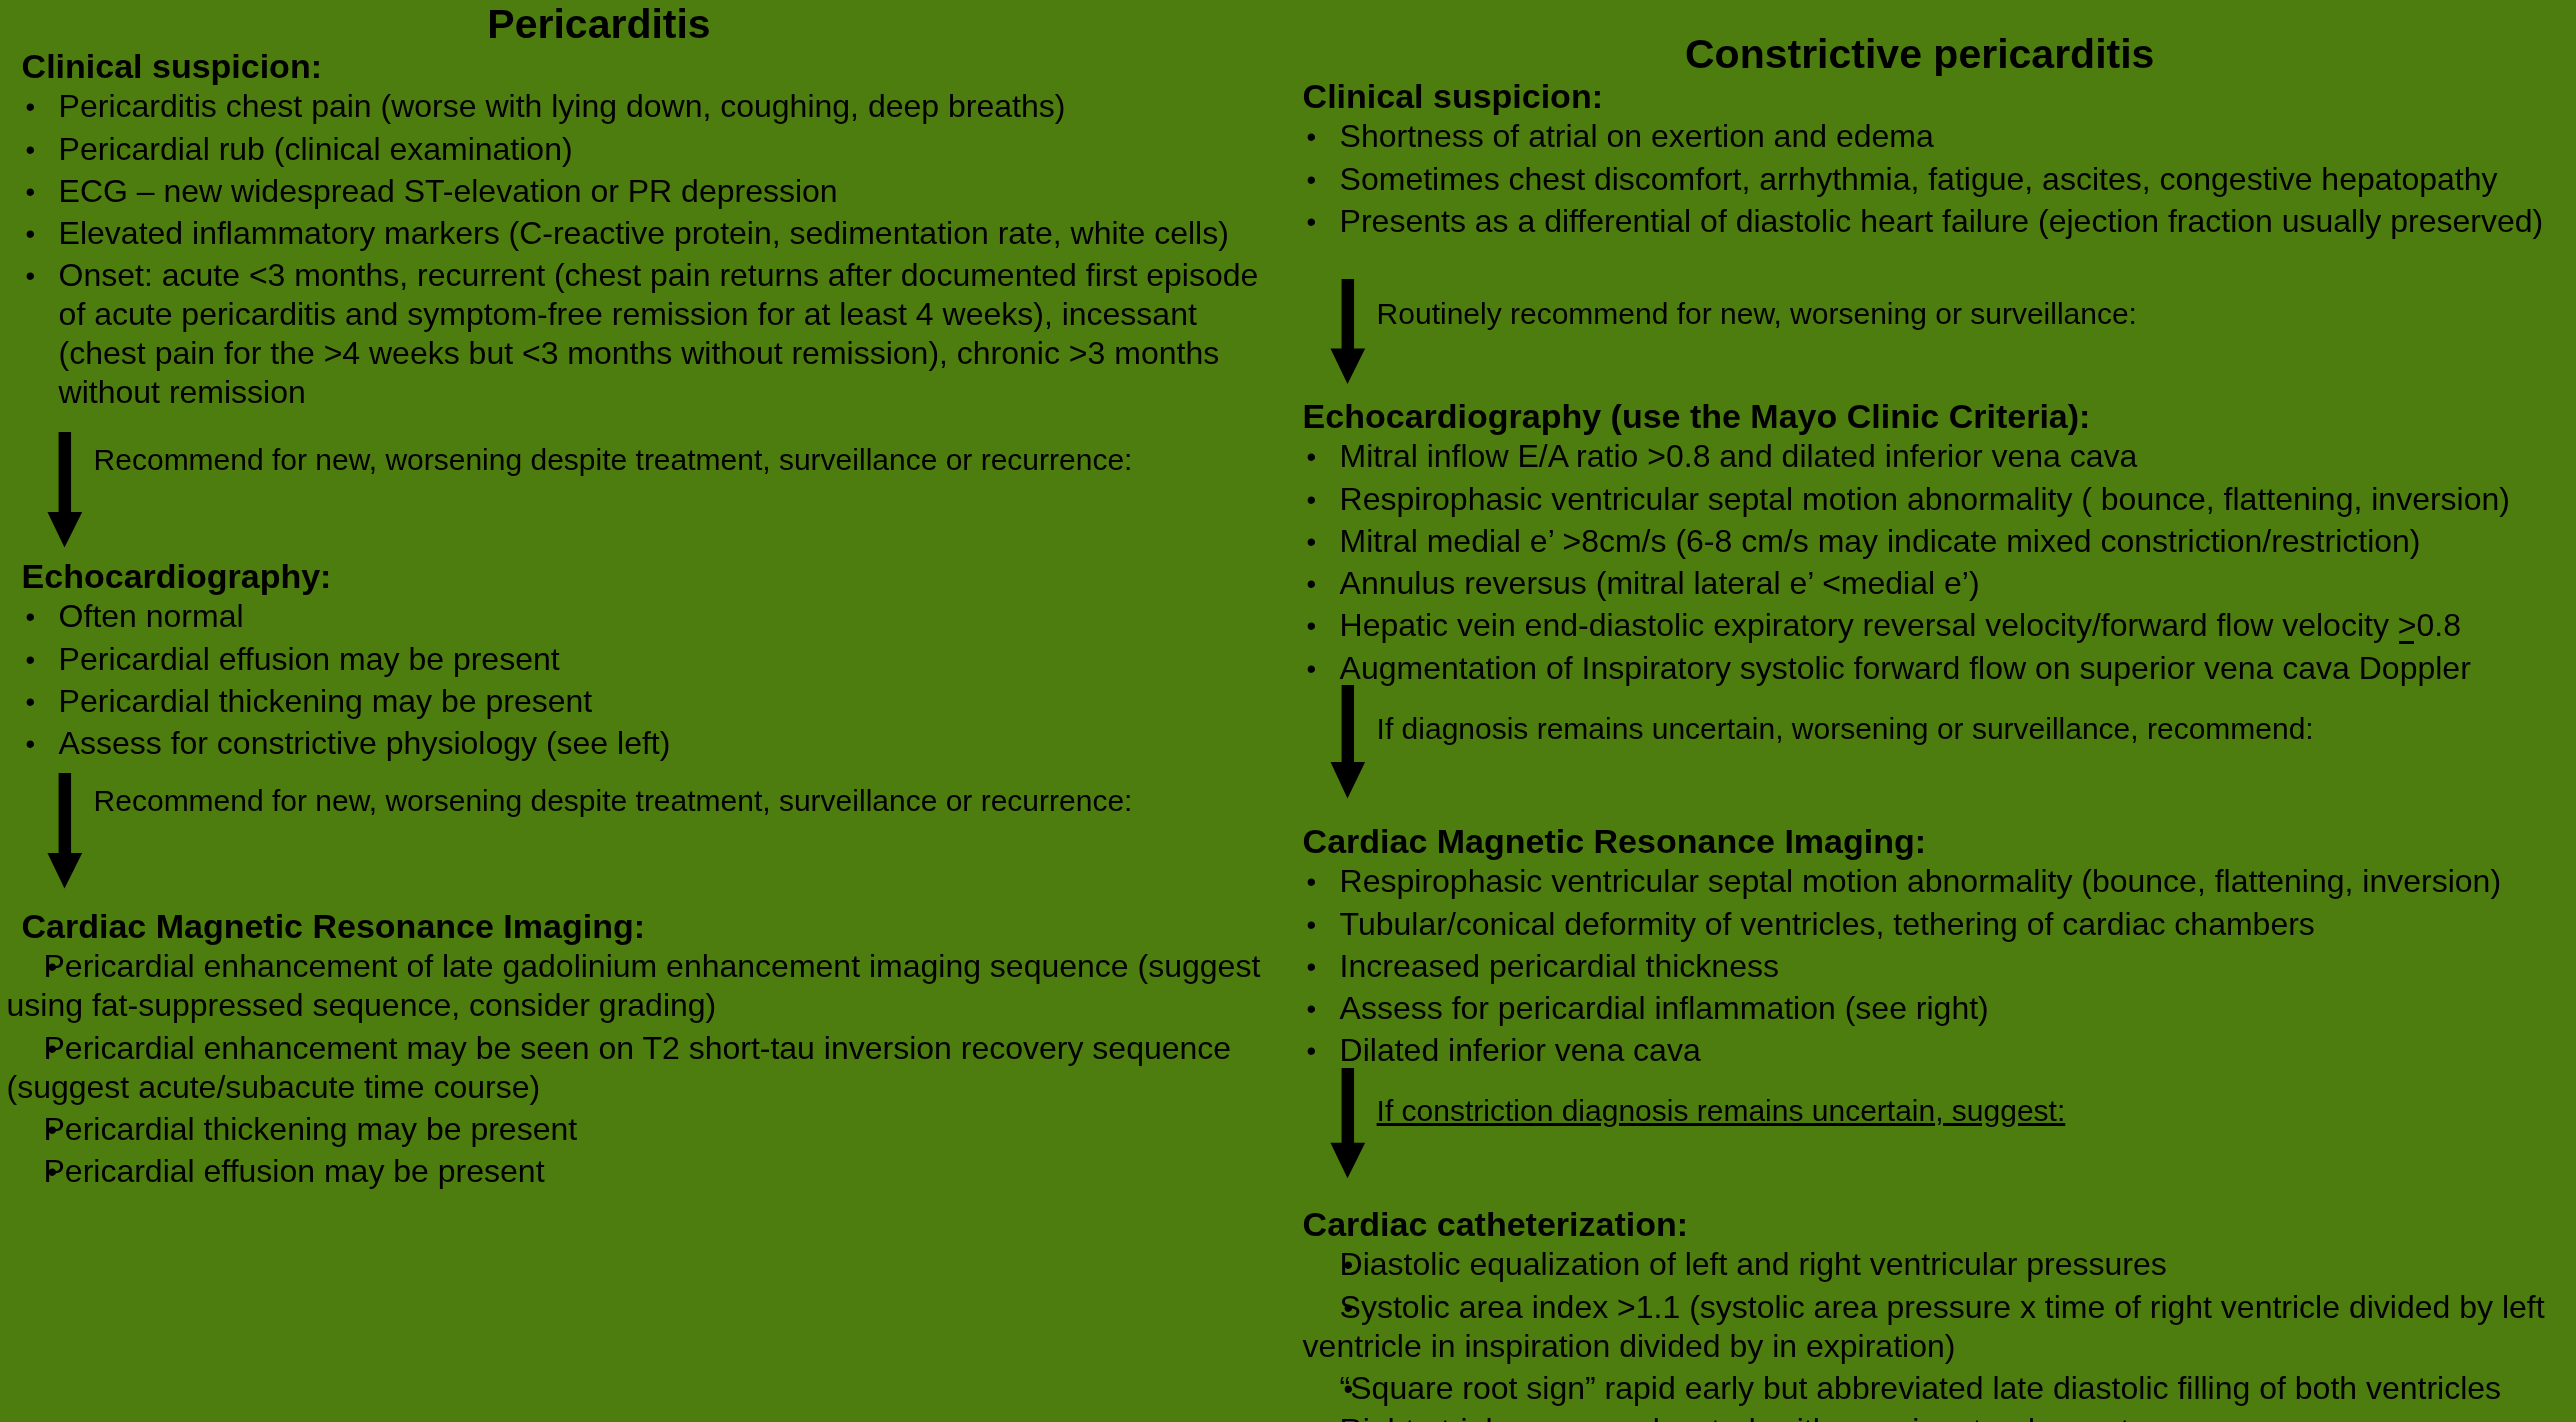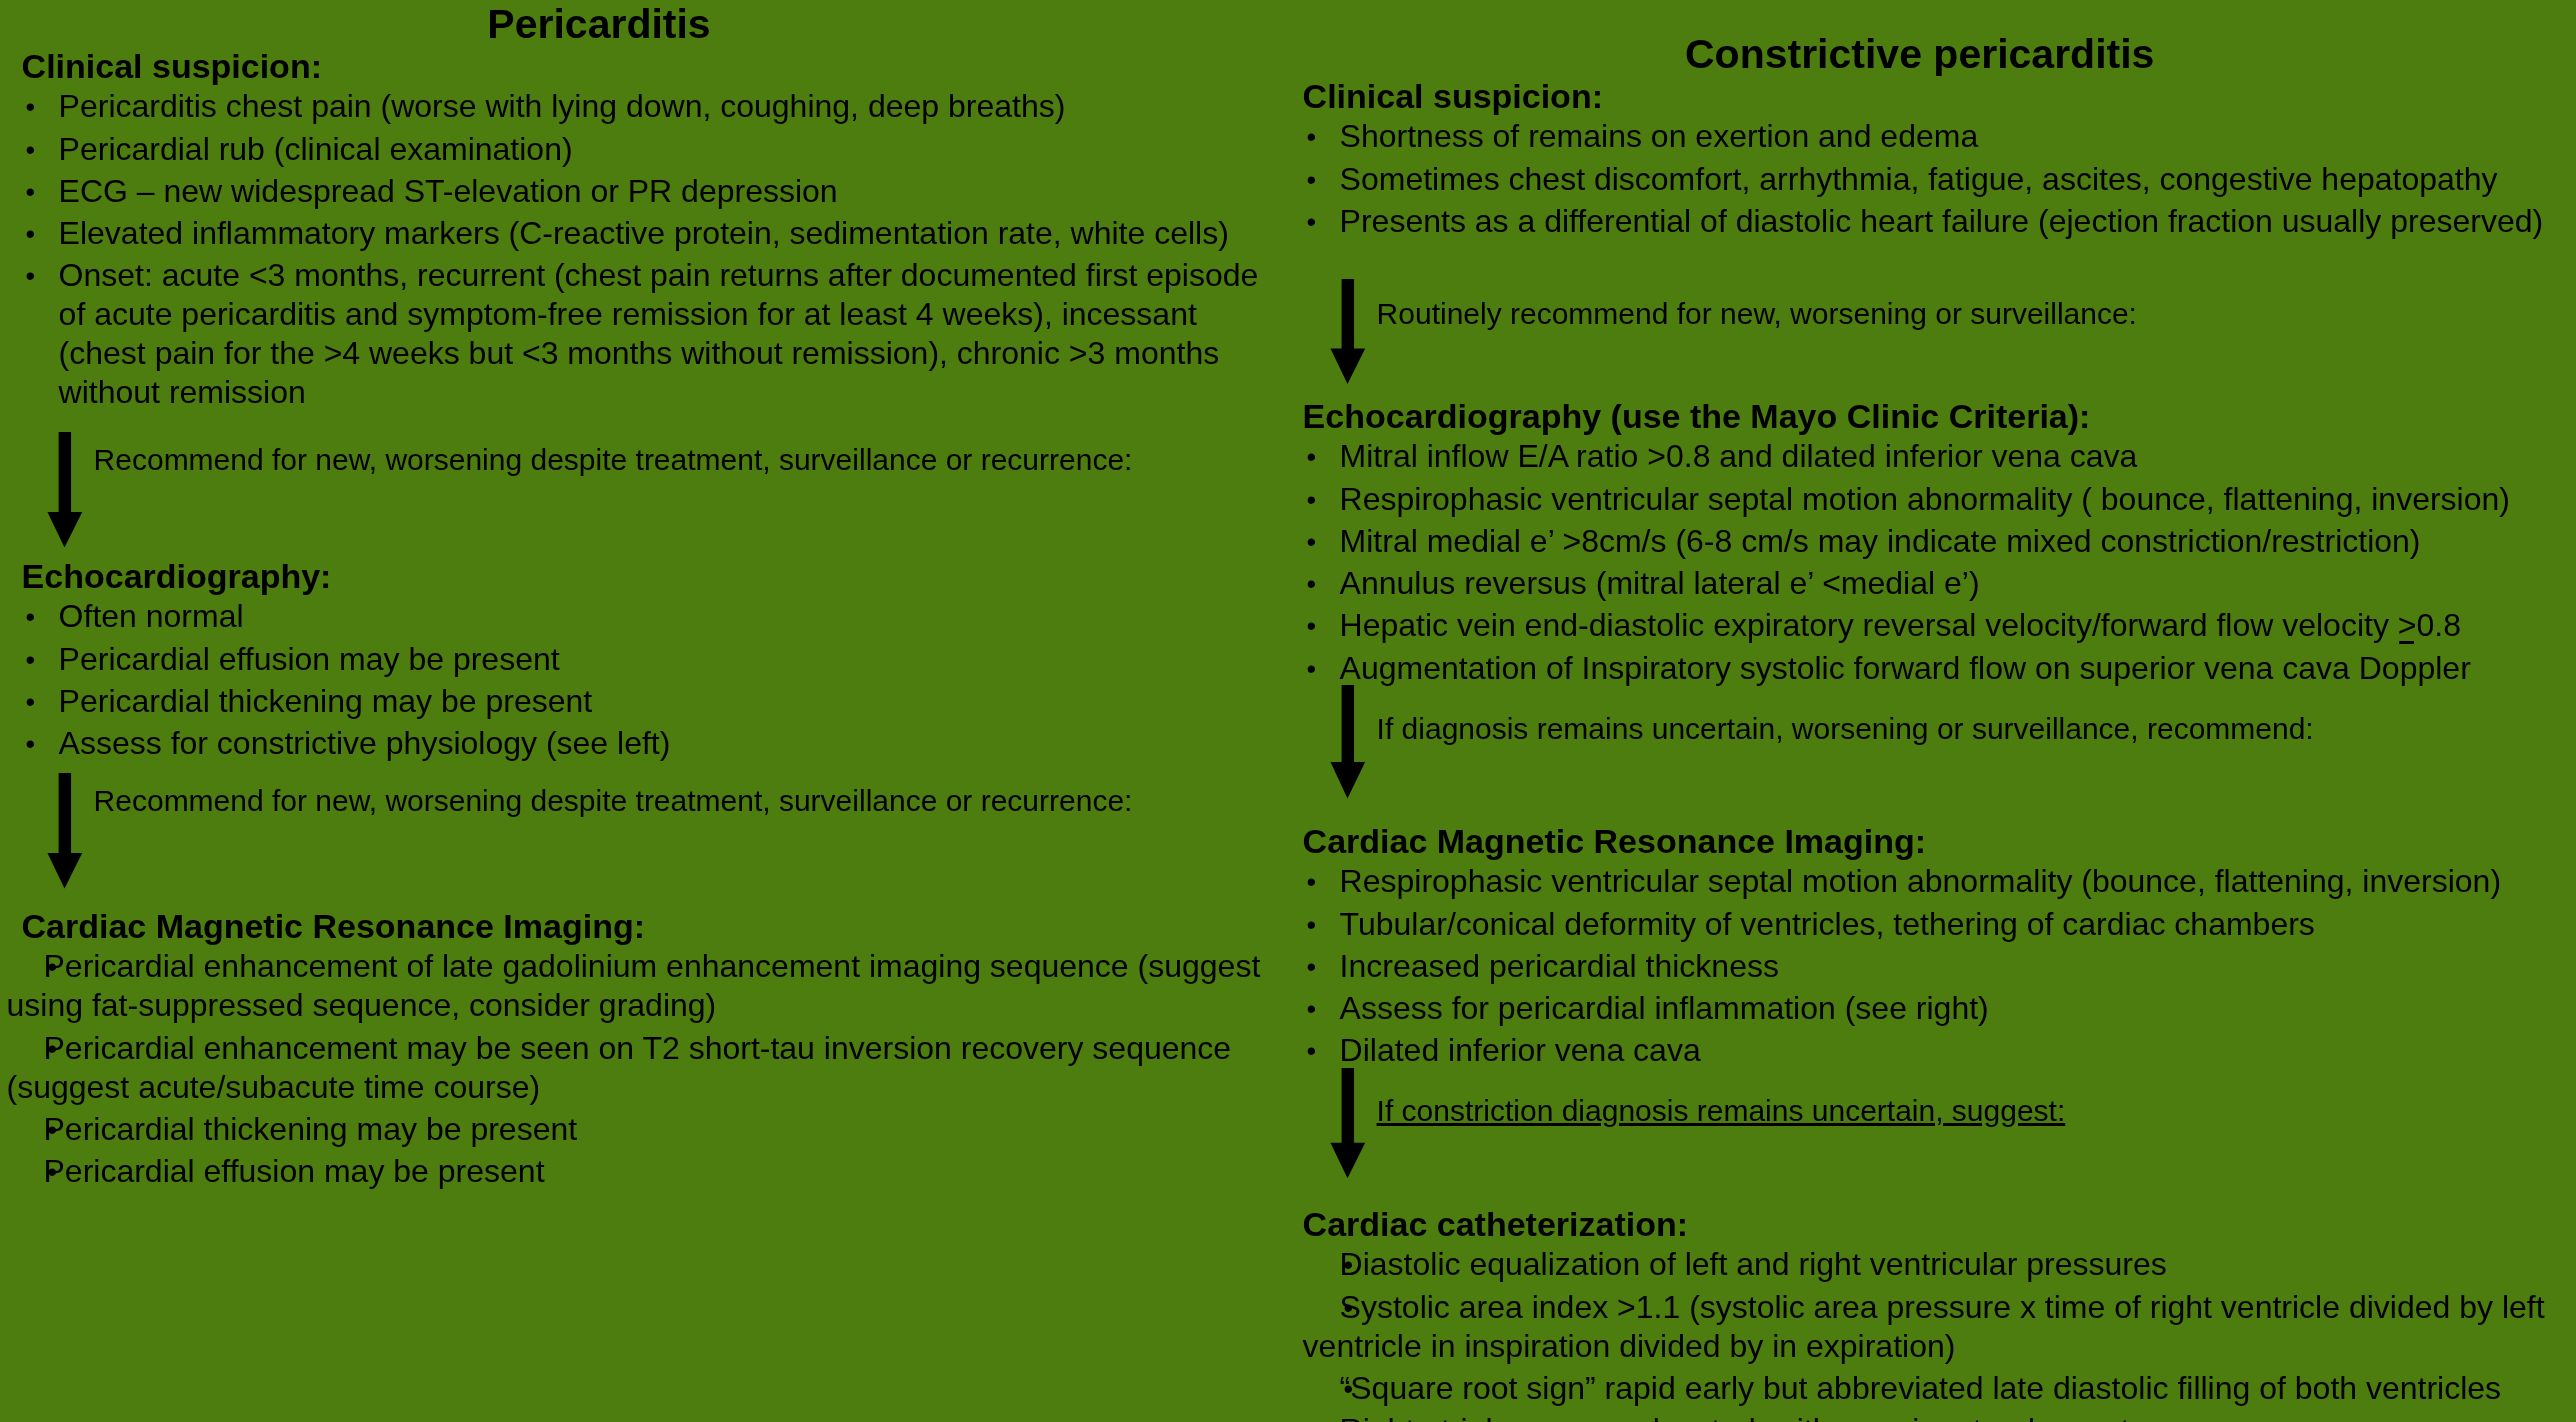--- a/index.html
+++ b/index.html
@@ -171,21 +171,21 @@
 
   </div>
 
   <div class="column col-right">
 
     <div class="col-title">Constrictive pericarditis</div>
 
     <div class="section" style="top:47px;">
       <div class="sec-head">Clinical suspicion:</div>
       <ul class="bullets">
-        <li>Shortness of remains on exertion and edema</li>
+        <li>Shortness of atrial on exertion and edema</li>
         <li>Sometimes chest discomfort, arrhythmia, fatigue, ascites, congestive hepatopathy</li>
         <li>Presents as a differential of diastolic heart failure (ejection fraction usually preserved)</li>
       </ul>
     </div>
 
     <div class="arrow-block" style="top:249px; height:124px;">
       <svg class="arrow-svg" width="59" height="118" viewBox="0 0 90 180">
         <rect x="36" y="0" width="19" height="110" fill="#000000"></rect>
         <polygon points="19,106 72,106 45,160" fill="#000000"></polygon>
       </svg>

